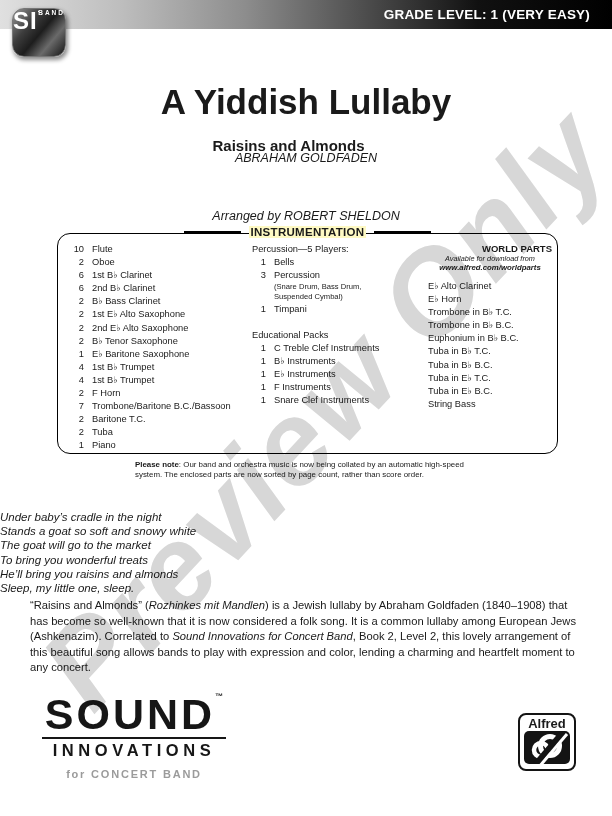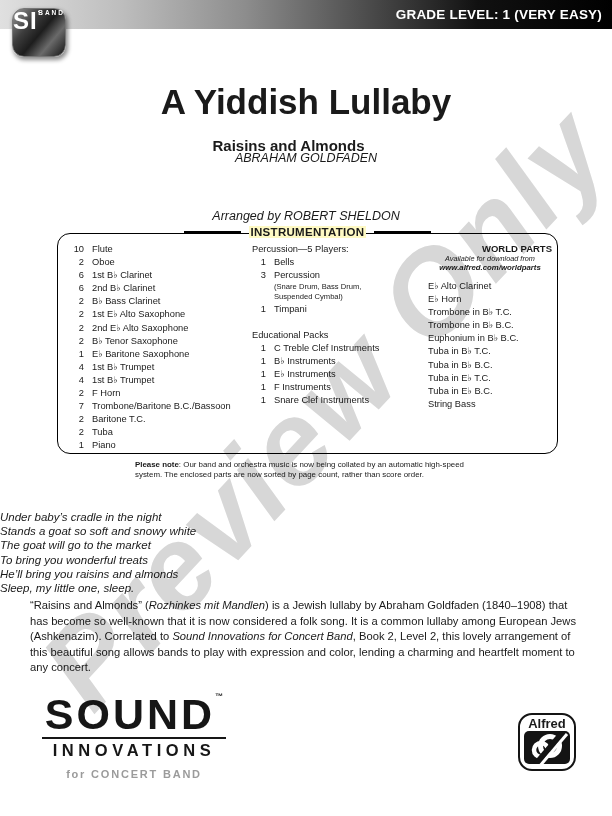--- a/index.html
+++ b/index.html
@@ -2,21 +2,21 @@
 <html><head>
 <meta charset="utf-8">
 <style>
   html,body{margin:0;padding:0;background:#fff;}
   .page{position:relative;width:612px;height:816px;background:#fff;overflow:hidden;
         font-family:"Liberation Sans",sans-serif;color:#1a1a1a;}
 
   
   .topbar{position:absolute;left:0;top:0;width:612px;height:29px;
           background:linear-gradient(90deg,#e0e0e0 0%,#bdbdbd 20%,#8d8d8d 40%,#4c4c4c 60%,#111 78%,#000 100%);}
-  .grade{position:absolute;right:10px;top:7px;font-size:13.5px;font-weight:bold;color:#fff;letter-spacing:.2px;}
+  .grade{position:absolute;right:22px;top:7px;font-size:13.5px;font-weight:bold;color:#fff;letter-spacing:.2px;}
   .correlate{position:absolute;right:22px;top:31px;font-size:8px;color:#111;}
   .correlate em{font-style:italic;}
 
   
   .si-badge{position:absolute;left:12px;top:8px;width:54px;height:49px;border-radius:12px;
             background:linear-gradient(130deg,#9a9a9a 0%,#3d3d3d 32%,#1d1d1d 52%,#6a6a6a 72%,#141414 100%);
             box-shadow:1.5px 2.5px 4px rgba(0,0,0,.45);border:1px solid #777;box-sizing:border-box;
             display:flex;flex-direction:row;align-items:flex-start;justify-content:center;color:#fff;z-index:3;}
   .si-badge .si{font-size:24px;font-weight:bold;letter-spacing:1px;line-height:1;}
   .si-badge .si-rule{width:34px;border-top:1.5px solid #fff;margin:2px 0 1px;}
@@ -67,21 +67,21 @@
   .footer-logo{position:absolute;left:40px;top:693px;width:188px;text-align:center;color:#161616;}
   .sound-line{font-size:43px;font-weight:bold;line-height:1;letter-spacing:3px;white-space:nowrap;}
   .tm{font-size:8px;vertical-align:top;letter-spacing:0;}
   .sound-rule{border-top:2.2px solid #161616;margin:1px 2px 2px;}
   .innovations{font-size:16.5px;font-weight:bold;letter-spacing:4.6px;white-space:nowrap;}
   .fcb{margin-top:8px;font-size:11px;font-weight:bold;color:#9b9b9b;letter-spacing:1.8px;white-space:nowrap;}
   .fcb .for{text-transform:lowercase;}
 
   
   .alfred-box{position:absolute;left:518px;top:713px;width:58px;height:58px;border:2.5px solid #141414;
-              border-radius:14px;box-sizing:border-box;display:flex;flex-direction:column;align-items:center;
+              border-radius:8px;box-sizing:border-box;display:flex;flex-direction:column;align-items:center;
               padding-top:1px;background:#fff;}
   .alfred-name{font-size:13px;font-weight:bold;line-height:15px;}
   .alfred-mark{width:46px;height:33px;background:#141414;border-radius:5px;overflow:hidden;}
 
   
   .watermark{position:absolute;left:53%;top:50%;transform:translate(-50%,-50%) rotate(-47deg);
              font-size:118px;font-weight:bold;font-style:italic;color:#d7d7d7;letter-spacing:2px;
              white-space:nowrap;mix-blend-mode:multiply;z-index:5;pointer-events:none;}
 </style>
 </head>

